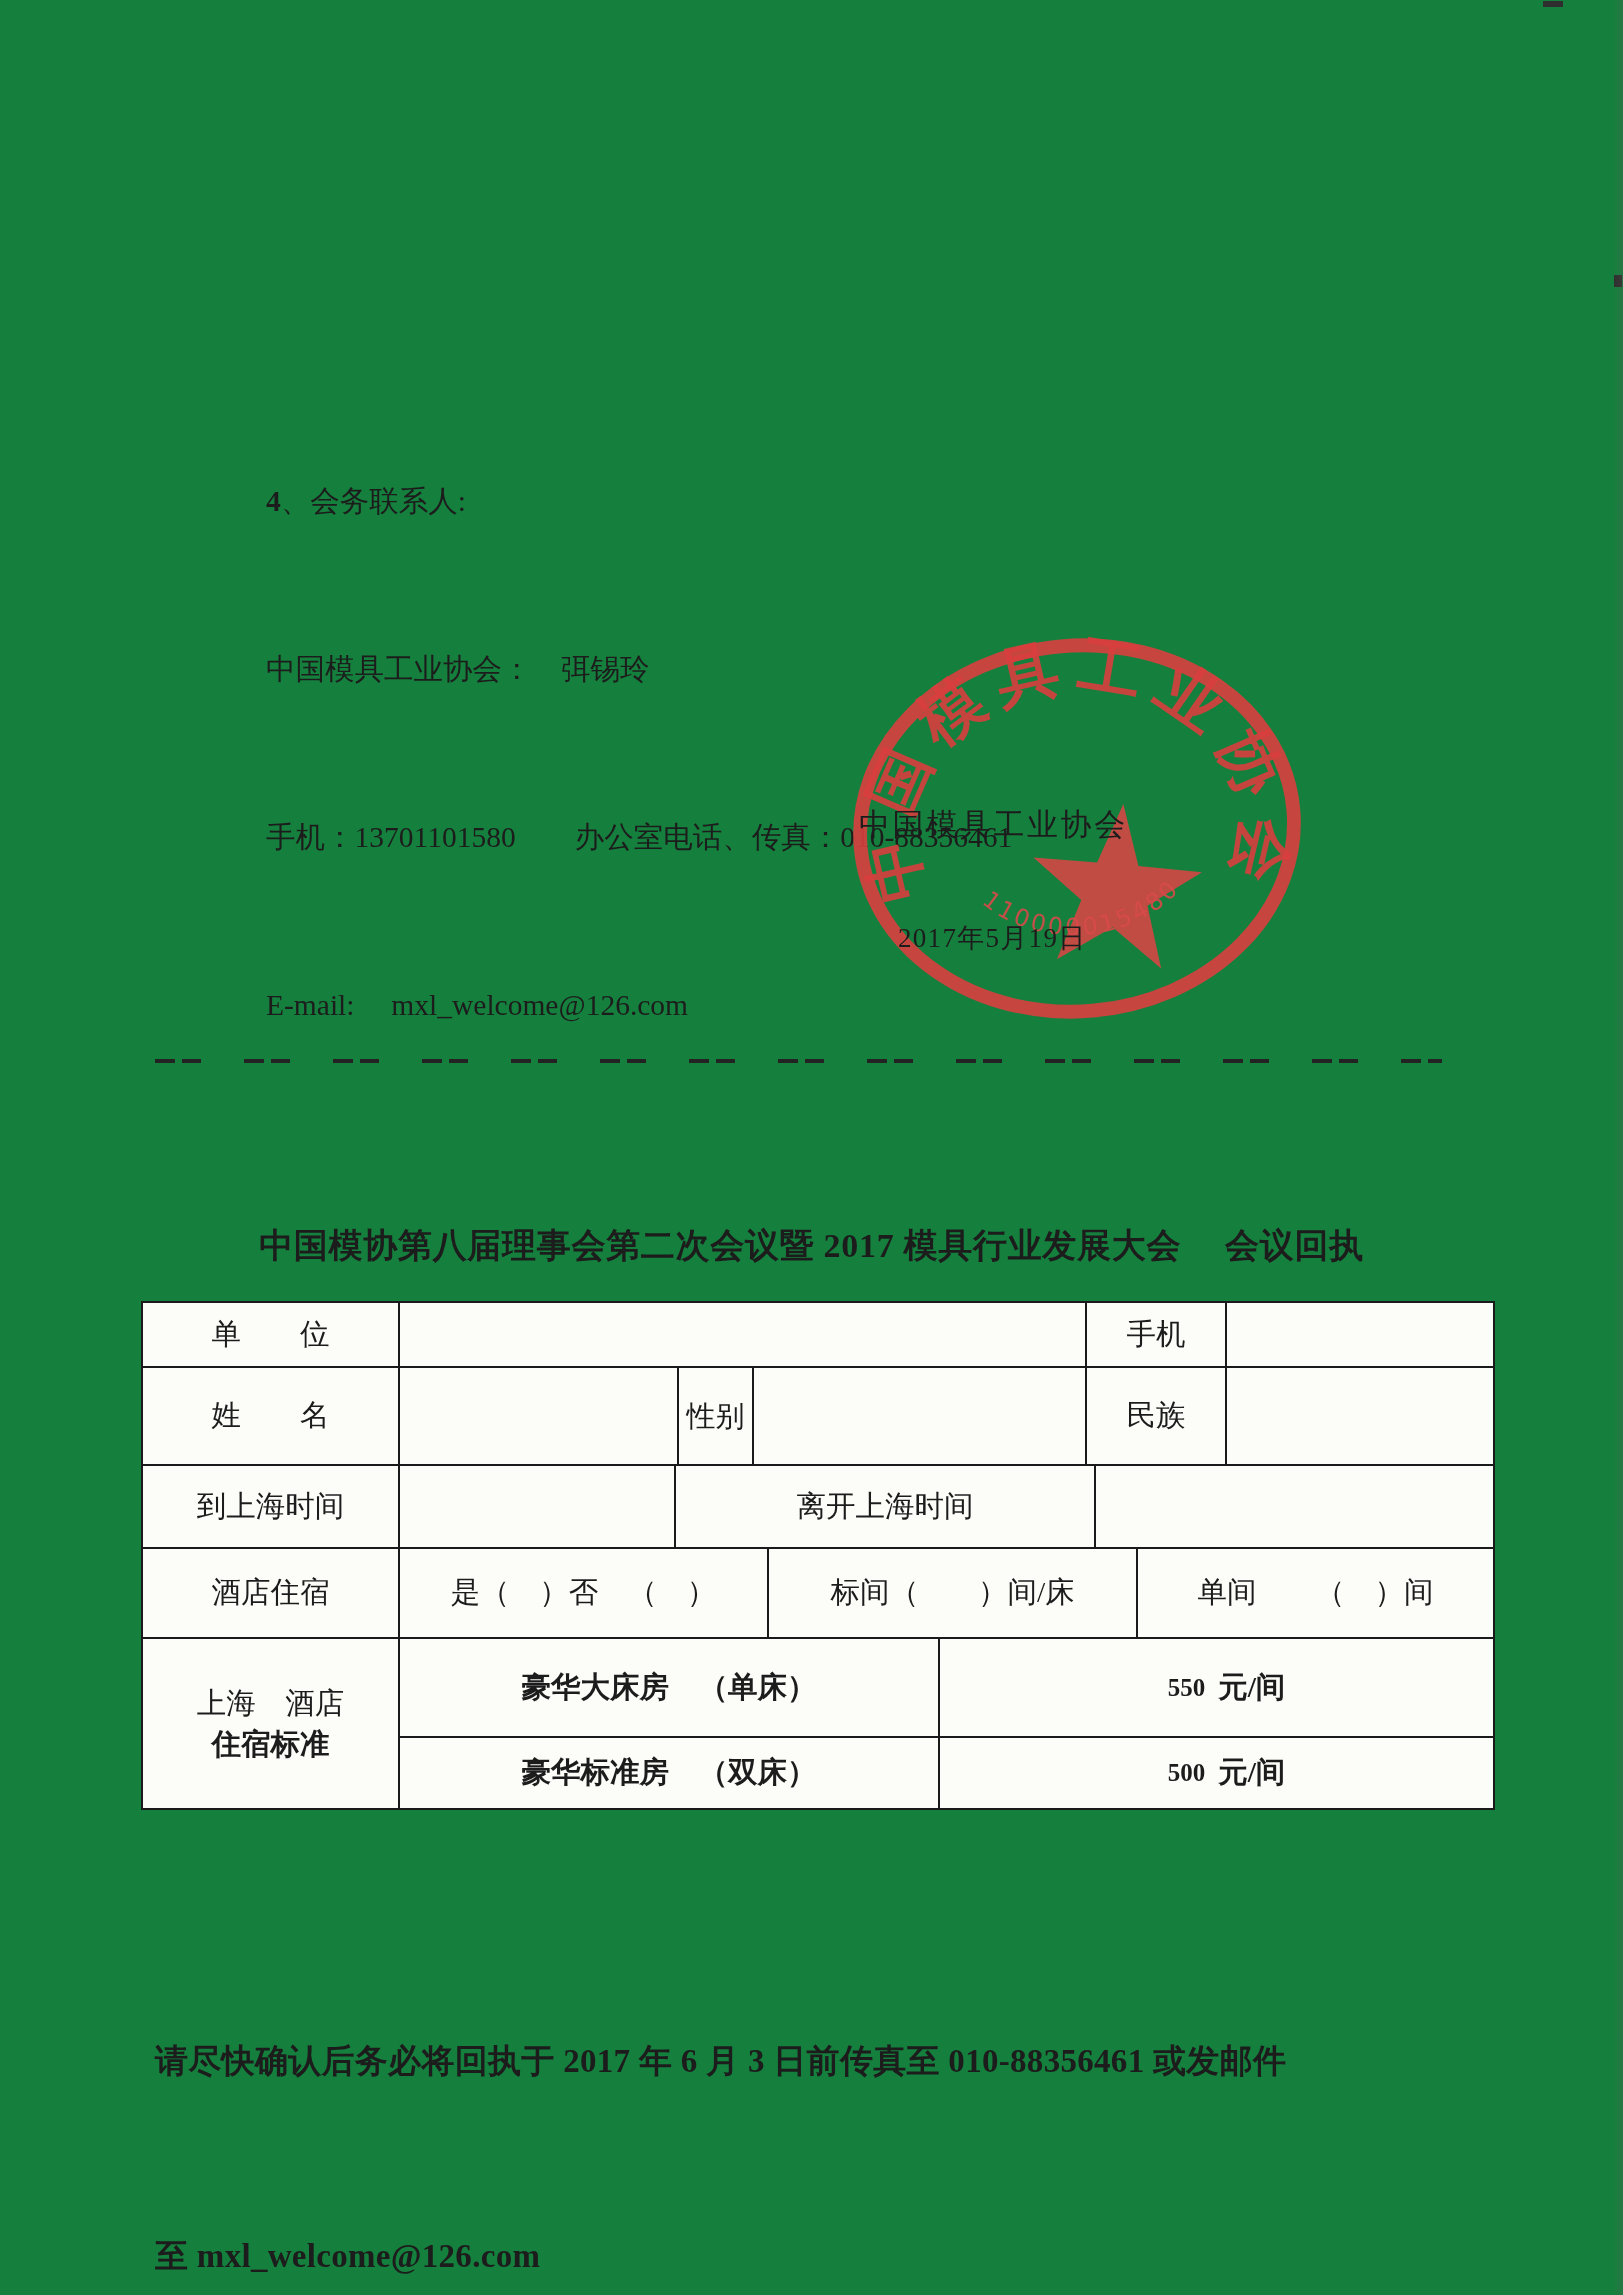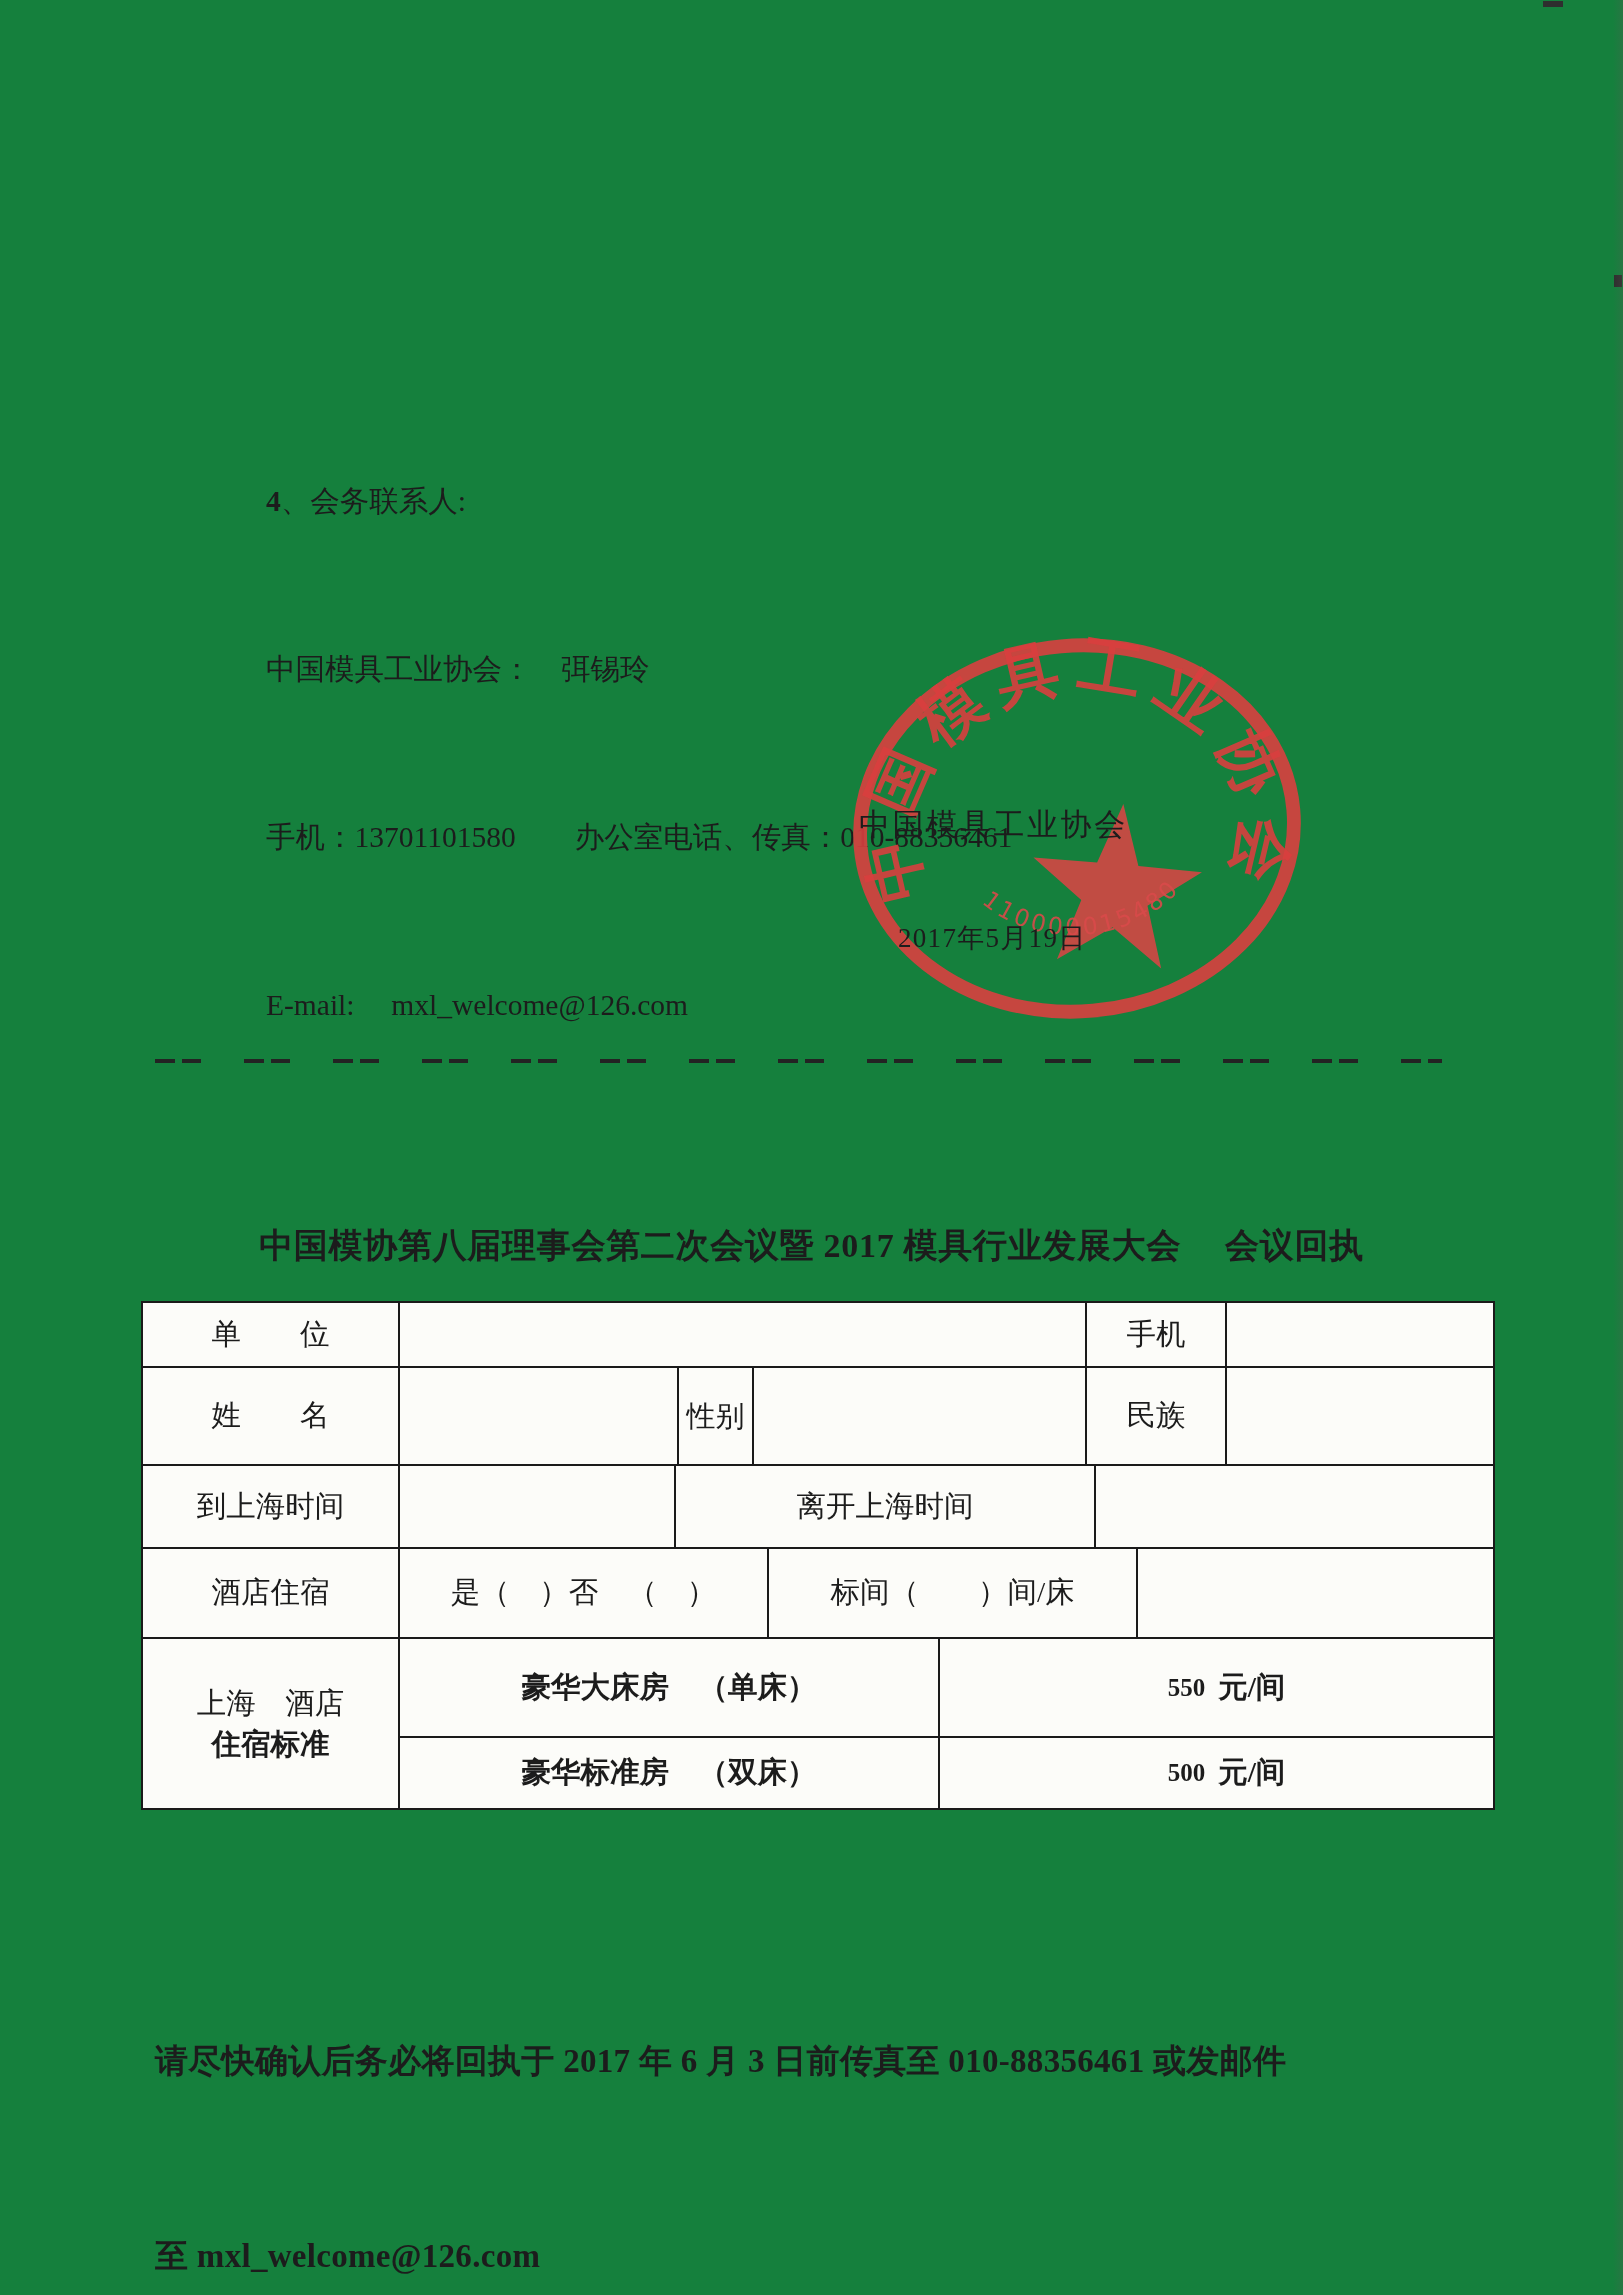--- a/index.html
+++ b/index.html
@@ -128,20 +128,21 @@
       <div class="td" style="width:257px">到上海时间</div>
       <div class="td" style="width:276px"></div>
       <div class="td" style="width:420px">离开上海时间</div>
       <div class="td last"></div>
     </div>
 
     <div class="tr r4">
       <div class="td" style="width:257px">酒店住宿</div>
       <div class="td" style="width:369px">是（　）否　（　）</div>
       <div class="td" style="width:369px">标间（　　）间/床</div>
+      <div class="td last">单间　　（　）间</div>
     </div>
 
     <div class="tr">
       <div class="td merge-label" style="width:257px">
         <div class="l1">上海　酒店</div>
         <div class="l2">住宿标准</div>
       </div>
       <div class="sub">
         <div class="subrow">
           <div class="td room-name" style="width:540px">豪华大床房　（单床）</div>

